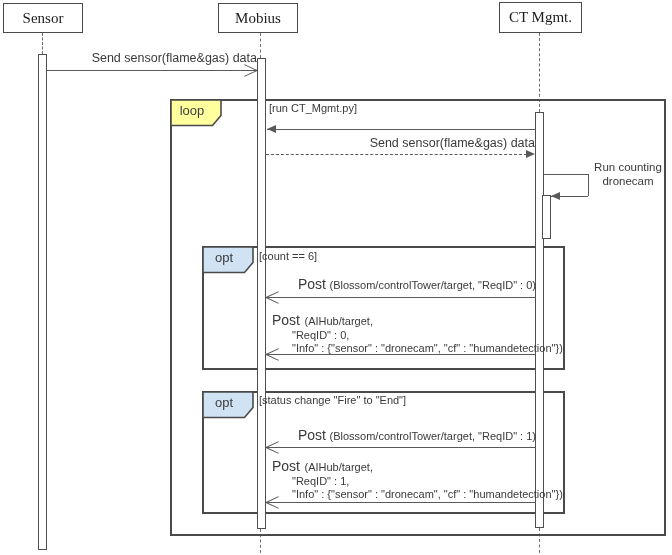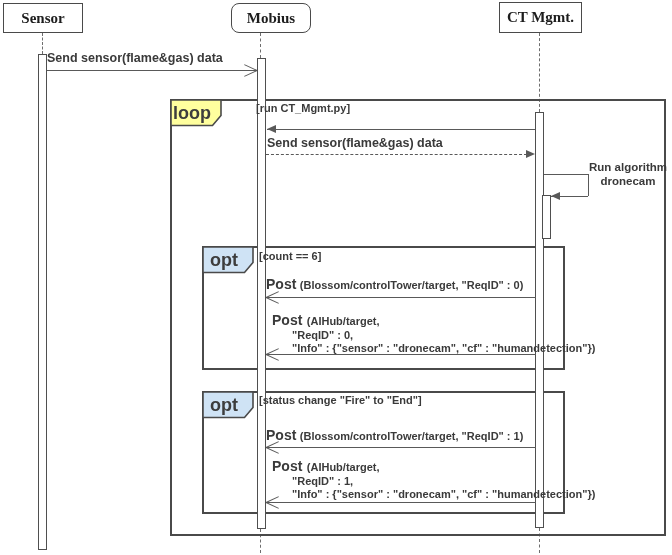--- a/index.html
+++ b/index.html
@@ -1,73 +1,73 @@
 <!DOCTYPE html>
 <html style="--line: #595959; --frame: #4a4a4a; --text: #3a3a3a; --loop_fill: #ffff9e; --opt_fill: #cfe3f5;"><head>
 <meta charset="utf-8">
 <style>
   :root{
     --line:#595959; --frame:#4a4a4a; --text:#3a3a3a;
     --loop_fill:#ffff9e; --opt_fill:#cfe3f5; --paper:#ffffff;
   }
   *{margin:0;padding:0;box-sizing:border-box;}
   body{background:#fff;font-family:"Liberation Sans",sans-serif;}
-  .canvas{position:relative;width:672px;height:555px;background:var(--paper);overflow:hidden;font-weight:bold;}
+  .canvas{position:relative;width:672px;height:555px;background:var(--paper);overflow:hidden;}
 
   .actor-box{position:absolute;background:#fff;border:1px solid var(--frame);
     display:flex;align-items:center;justify-content:center;
     font-family:"Liberation Serif",serif;font-size:15px;color:#1d1d1d;z-index:5;}
 
   .lifeline{position:absolute;width:0;border-left:1px dashed #6e6e6e;z-index:0;}
 
   .activation{position:absolute;background:#fff;border:1px solid #4f4f4f;z-index:2;}
   .activation.nested{z-index:3;}
 
   .frame{position:absolute;border:2px solid var(--frame);z-index:1;}
 
   .frag-svg{position:absolute;z-index:4;}
   .frag-label{position:absolute;z-index:5;width:44px;text-align:center;
-    font-size:18px;color:#3d3d3d;}
+    font-size:13px;color:#3d3d3d;}
 
   .guard{position:absolute;z-index:4;font-size:11px;color:var(--text);white-space:nowrap;}
 
   .mline{position:absolute;height:0;border-top:1px solid var(--line);z-index:4;}
   .mline.dashed{border-top-style:dashed;}
   .vline{position:absolute;width:0;border-left:1px solid var(--line);z-index:4;}
 
   .ah{position:absolute;width:0;height:0;z-index:5;}
   .ah.right{border-top:4px solid transparent;border-bottom:4px solid transparent;border-left:9px solid var(--line);}
   .ah.left{border-top:4px solid transparent;border-bottom:4px solid transparent;border-right:9px solid var(--line);}
 
   .oa{position:absolute;width:14px;height:1px;background:var(--line);z-index:5;}
   .oa.tipL{transform-origin:left center;}
   .oa.tipR{transform-origin:right center;}
   .r25{transform:rotate(25deg);}  .rm25{transform:rotate(-25deg);}
 
   .msg-text{position:absolute;z-index:4;font-size:12.5px;color:var(--text);
-    text-align:left;white-space:nowrap;}
+    text-align:right;white-space:nowrap;}
   .self-text{position:absolute;z-index:4;font-size:11.5px;line-height:14px;
     color:var(--text);text-align:center;width:84px;}
   .self-text span{display:block;}
 
   .post-line .kw{font-size:14px;color:var(--text);}
   .post-line .args{font-size:11px;color:var(--text);}
   .post-block{position:absolute;z-index:4;white-space:nowrap;color:var(--text);}
   .post-block .l1{line-height:16px;}
   .post-block .l2,.post-block .l3{font-size:11px;line-height:13px;padding-left:20px;}
 </style>
 </head>
 <body>
 
 <div class="canvas">
 
   <div class="actor-box" style="left:3px;top:3px;width:80px;height:30px;">
     <span>Sensor</span>
   </div>
-  <div class="actor-box" style="left:231px;top:3px;width:80px;height:30px;border-radius:8px;">
+  <div class="actor-box" style="left:218px;top:3px;width:80px;height:30px;">
     <span>Mobius</span>
   </div>
   <div class="actor-box" style="left:499px;top:2px;width:83px;height:31px;">
     <span>CT Mgmt.</span>
   </div>
 
   <div class="lifeline" style="left:42px;top:33px;height:21px;"></div>
   <div class="lifeline" style="left:260px;top:33px;height:25px;"></div>
   <div class="lifeline" style="left:260px;top:529px;height:24px;"></div>
   <div class="lifeline" style="left:539px;top:33px;height:79px;"></div>
@@ -79,21 +79,21 @@
 
   <div class="activation" style="left:38px;top:54px;width:9px;height:496px;"></div>
   <div class="activation" style="left:257px;top:58px;width:9px;height:471px;"></div>
   <div class="activation" style="left:535px;top:112px;width:9px;height:416px;"></div>
   <div class="activation nested" style="left:542px;top:195px;width:9px;height:44px;"></div>
 
   <svg class="frag-svg" style="left:170px;top:99px;" width="52" height="28">
     <polygon points="1,1 51,1 51,16.5 42.5,26.5 1,26.5" style="fill:var(--loop_fill);stroke:var(--frame);stroke-width:1.6;"></polygon>
   </svg>
   <div class="frag-label" style="left:170px;top:103px;">loop</div>
-  <div class="guard" style="left:214px;top:102px;padding-left:42px;">[run CT_Mgmt.py]</div>
+  <div class="guard" style="left:227px;top:102px;padding-left:42px;">[run CT_Mgmt.py]</div>
 
   <svg class="frag-svg" style="left:202px;top:246px;" width="52" height="28">
     <polygon points="1,1 51,1 51,16.5 42.5,26.5 1,26.5" style="fill:var(--opt_fill);stroke:var(--frame);stroke-width:1.6;"></polygon>
   </svg>
   <div class="frag-label" style="left:202px;top:250px;">opt</div>
   <div class="guard" style="left:259px;top:250px;">[count == 6]</div>
 
   <svg class="frag-svg" style="left:202px;top:391px;" width="52" height="28">
     <polygon points="1,1 51,1 51,16.5 42.5,26.5 1,26.5" style="fill:var(--opt_fill);stroke:var(--frame);stroke-width:1.6;"></polygon>
   </svg>
@@ -110,21 +110,21 @@
 
   <div class="msg-text" style="left:267px;width:268px;top:136px;">Send sensor(flame&amp;gas) data</div>
   <div class="mline dashed" style="left:266px;top:154px;width:261px;"></div>
   <div class="ah right" style="left:526px;top:150px;"></div>
 
   <div class="mline" style="left:544px;top:174px;width:44px;"></div>
   <div class="vline" style="left:588px;top:174px;height:22px;"></div>
   <div class="mline" style="left:551px;top:196px;width:37px;"></div>
   <div class="ah left" style="left:551px;top:192px;"></div>
   <div class="self-text" style="left:586px;top:160px;">
-    <span>Run algorithm</span>
+    <span>Run counting</span>
     <span>dronecam</span>
   </div>
 
   <div class="msg-text post-line" style="left:266px;width:270px;top:276px;">
     <span class="kw">Post</span>
     <span class="args">(Blossom/controlTower/target, "ReqID" : 0)</span>
   </div>
   <div class="mline" style="left:266px;top:297px;width:270px;"></div>
   <div class="oa tipL r25" style="left:266px;top:297px;"></div>
   <div class="oa tipL rm25" style="left:266px;top:297px;"></div>

